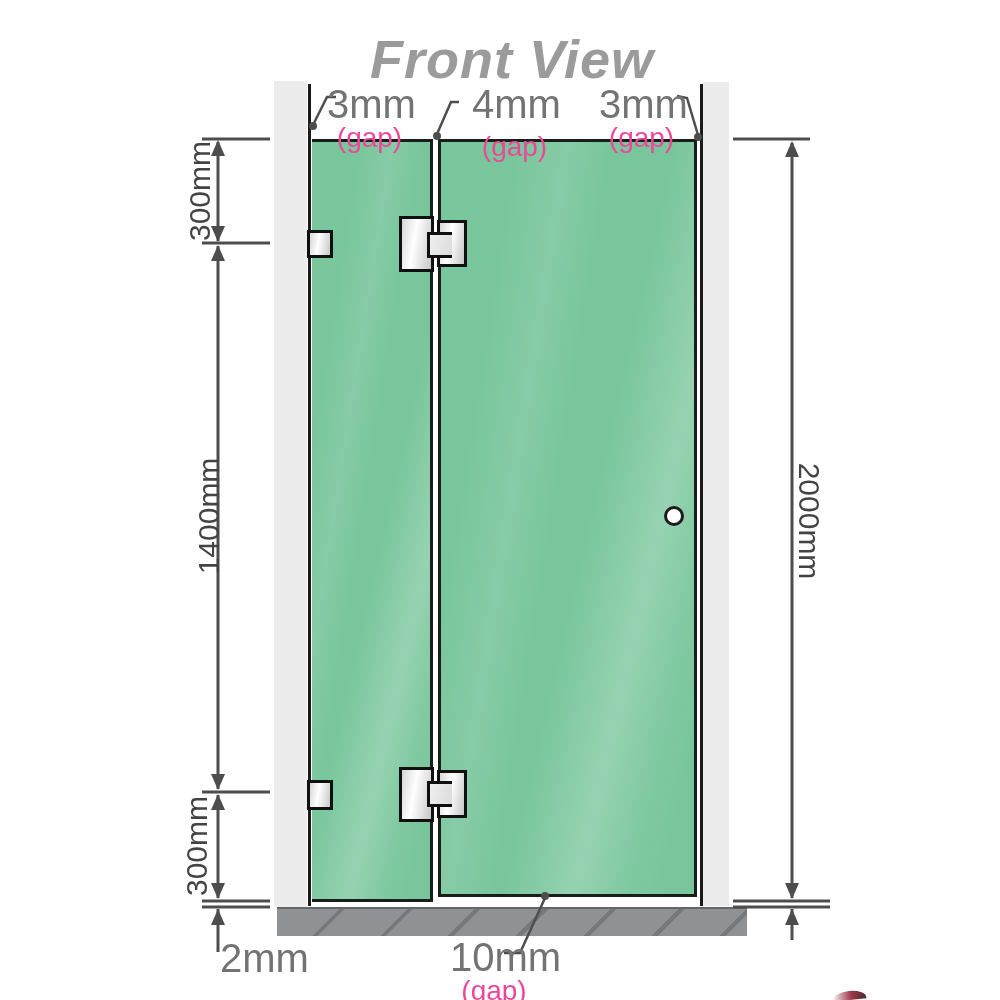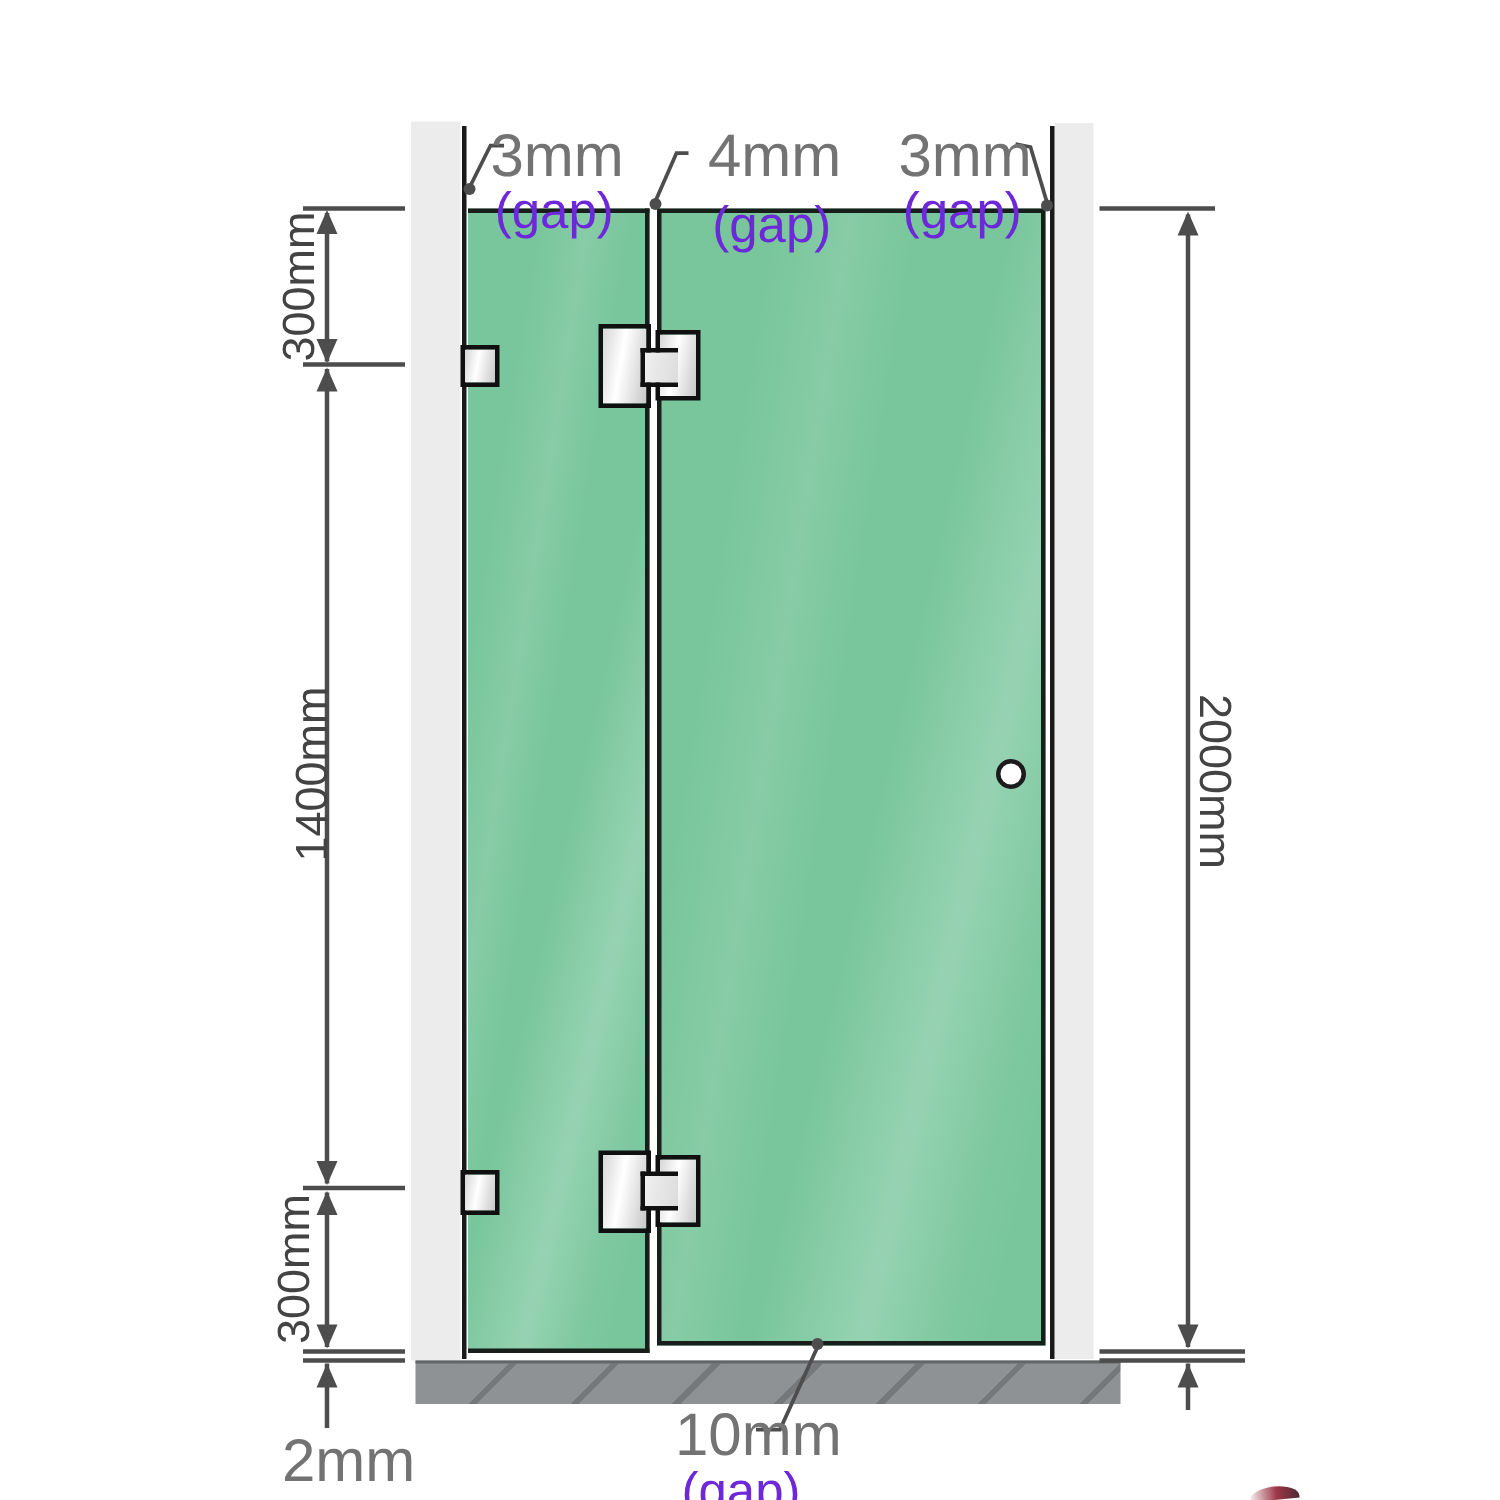--- a/index.html
+++ b/index.html
@@ -46,37 +46,38 @@
     background:
       repeating-linear-gradient(135deg, rgba(50,54,55,0) 0 44px, rgba(50,54,55,0.28) 44px 48px),
       var(--floor);
     border-top:2px solid #63676a;box-sizing:border-box;
   }
   #door-knob{
     width:20px;height:20px;border-radius:50%;
     background:#fff;border:3px solid #1c1c1c;box-sizing:border-box;
   }
   .dimlabel{font-size:40px;color:#737373;line-height:1;white-space:nowrap;}
-  .gapword{font-size:34px;color:#6d28d9;line-height:1;white-space:nowrap;}
+  .gapword{font-size:28px;color:#ec4899;line-height:1;white-space:nowrap;}
   .rot{transform:translate(-50%,-50%) rotate(-90deg);font-size:30px;color:#434343;line-height:1;white-space:nowrap;}
   .rot-cw{transform:translate(-50%,-50%) rotate(90deg);font-size:30px;color:#434343;line-height:1;white-space:nowrap;}
   .gapcol{text-align:center;}
   #svg-dims{left:0;top:0;pointer-events:none;}
   #watermark-fragment{
     left:833px;top:991px;width:33px;height:9px;
     background:linear-gradient(90deg, rgba(140,20,40,.08), #8c1428 55%, #30060e);
     border-radius:60% 60% 0 0 / 100% 100% 0 0;
     transform:rotate(-6deg);opacity:.85;
   }
 </style>
 </head>
 <body>
 
 <div id="stage">
 
+  <div class="abs" id="title">Front View</div>
 
   <div class="abs channel" style="left:274px;top:81px;width:33px;height:826px;"></div>
   <div class="abs channel" style="left:703px;top:82px;width:26px;height:824px;"></div>
   <div class="abs wline" style="left:308px;top:84px;width:3px;height:822px;"></div>
   <div class="abs wline" style="left:700px;top:84px;width:3px;height:822px;"></div>
 
   <div class="abs glass" id="fixed-panel" style="left:312px;top:139px;width:121px;height:763px;"></div>
   <div class="abs glass" id="door-panel" style="left:438px;top:139px;width:259px;height:758px;"></div>
 
   <div class="abs" id="floor" style="left:277px;top:907px;width:470px;height:29px;"></div>
@@ -150,21 +151,21 @@
     <div class="dimlabel">3mm</div>
     <div class="gapword">(gap)</div>
   </div>
 
   <div class="abs rot" style="left:200px;top:191px;">300mm</div>
   <div class="abs rot" style="left:209px;top:516px;">1400mm</div>
   <div class="abs rot" style="left:197px;top:846px;">300mm</div>
 
   <div class="abs rot-cw" style="left:809px;top:521px;">2000mm</div>
 
-  <div class="abs dimlabel" style="left:188px;top:938px;margin-top:16px;">2mm</div>
+  <div class="abs dimlabel" style="left:220px;top:938px;">2mm</div>
   <div class="abs gapcol" style="left:417px;top:937px;width:88px;margin-left:33px;">
     <div class="dimlabel">10mm</div>
     <div class="gapword">(gap)</div>
   </div>
 
   <div class="abs" id="watermark-fragment"></div>
 
 </div>
 
 </body></html>

